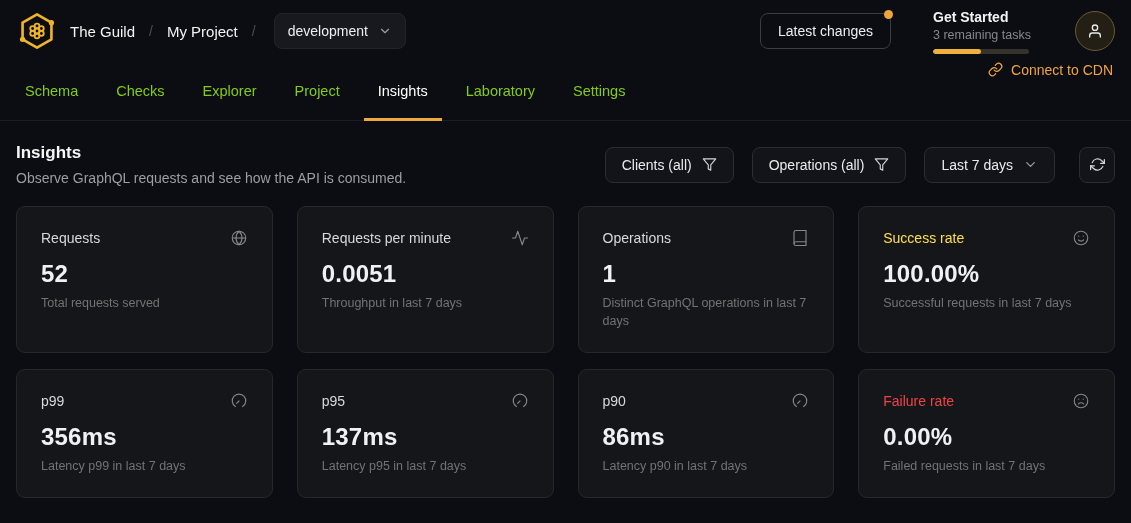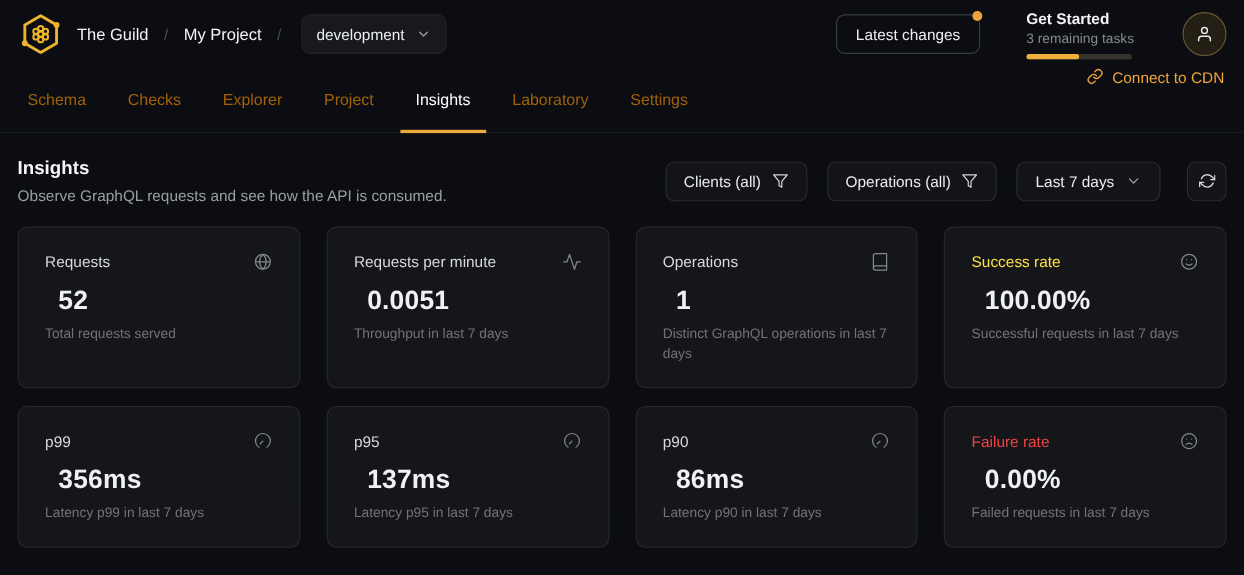--- a/index.html
+++ b/index.html
@@ -78,21 +78,21 @@
     padding: 0 6px;
     border-bottom: 1px solid #1b1d23;
   }
   .tab {
     position: relative;
     display: flex; align-items: center;
     padding: 0 14px;
     margin: 0 5px;
     font-size: 14.5px;
     font-weight: 500;
-    color: #a16207;
+    color: #84cc16;
     cursor: pointer;
   }
   .tab.active { color: #ffffff; }
   .tab.active::after {
     content: "";
     position: absolute; left: 0; right: 0; bottom: -1px;
     height: 3px; background: #eda93c;
   }
   .cdn-link {
     margin-left: auto; margin-right: 12px;
@@ -142,21 +142,20 @@
   }
   .card-top { display: flex; align-items: center; justify-content: space-between; }
   .card-title { font-size: 14px; font-weight: 500; color: #d7d9dc; }
   .card-title.success { color: #fde047; }
   .card-title.failure { color: #ef4444; }
   .card-icon { width: 18px; height: 18px; color: #84878c; }
   .card-value {
     margin-top: 13px;
     font-size: 24px; font-weight: 700; color: #eff1f3;
     letter-spacing: 0.2px;
-    margin-left: 12px;
   }
   .card-desc {
     margin-top: 6px;
     font-size: 12.5px; color: #737373; line-height: 1.45;
   }
 </style>
 </head>
 <body>
 
 <div class="header">

